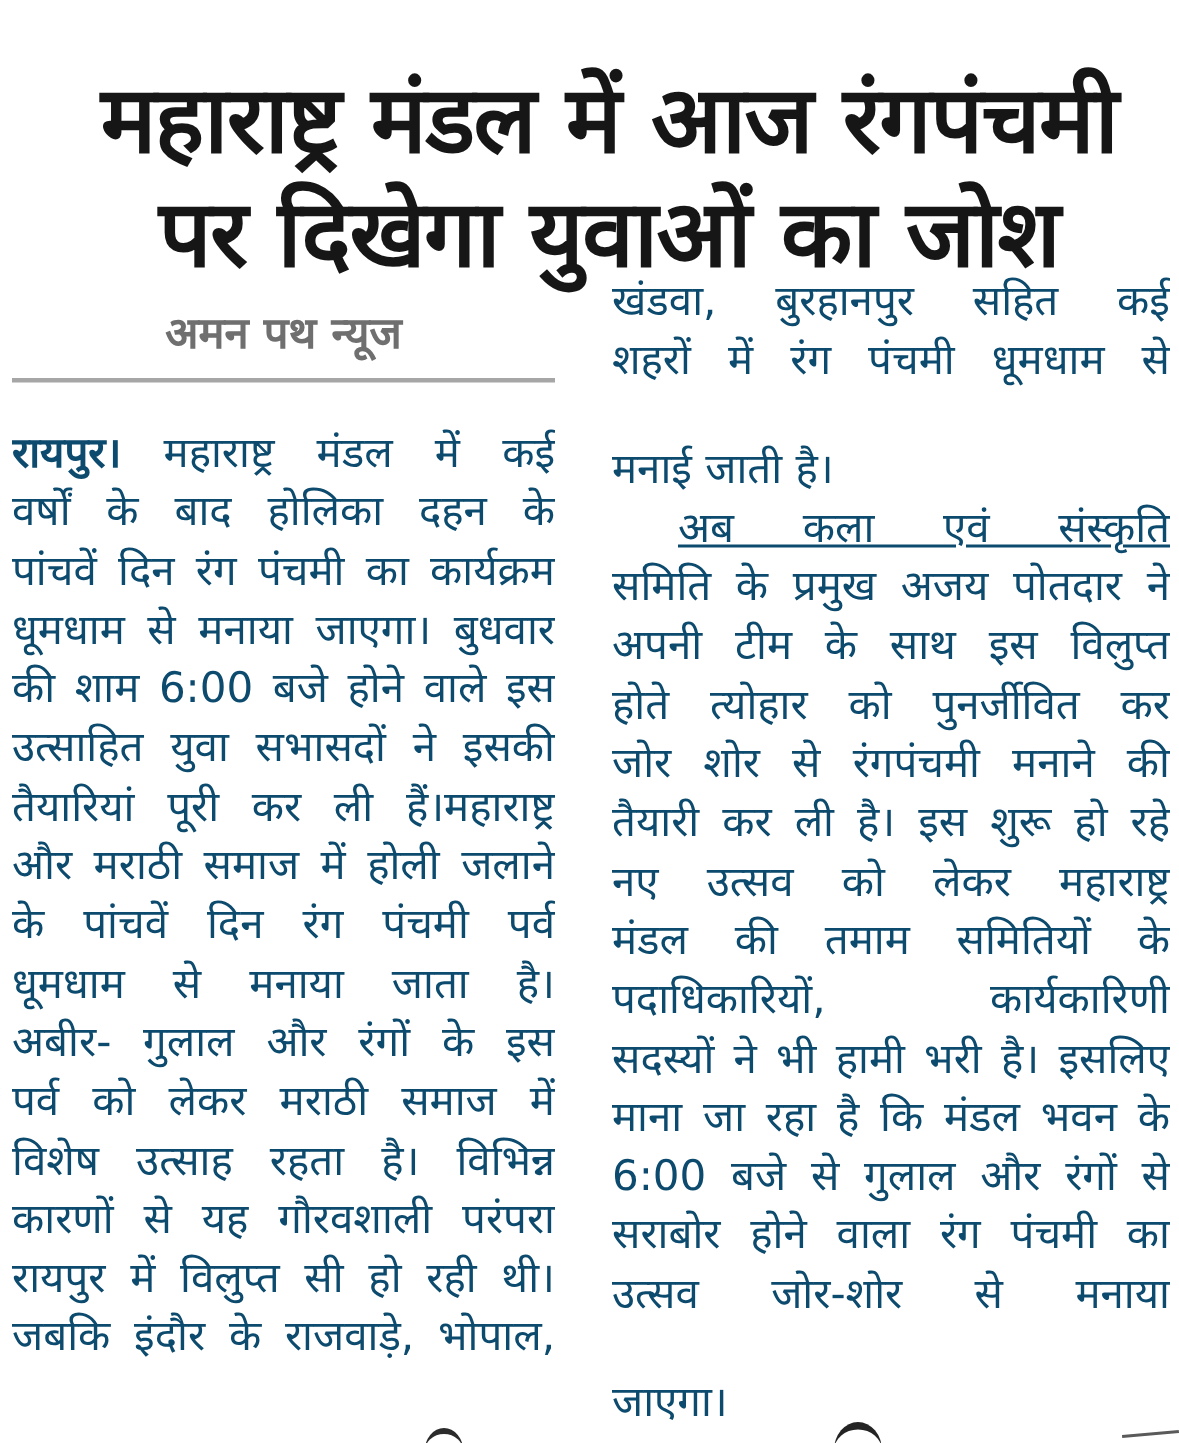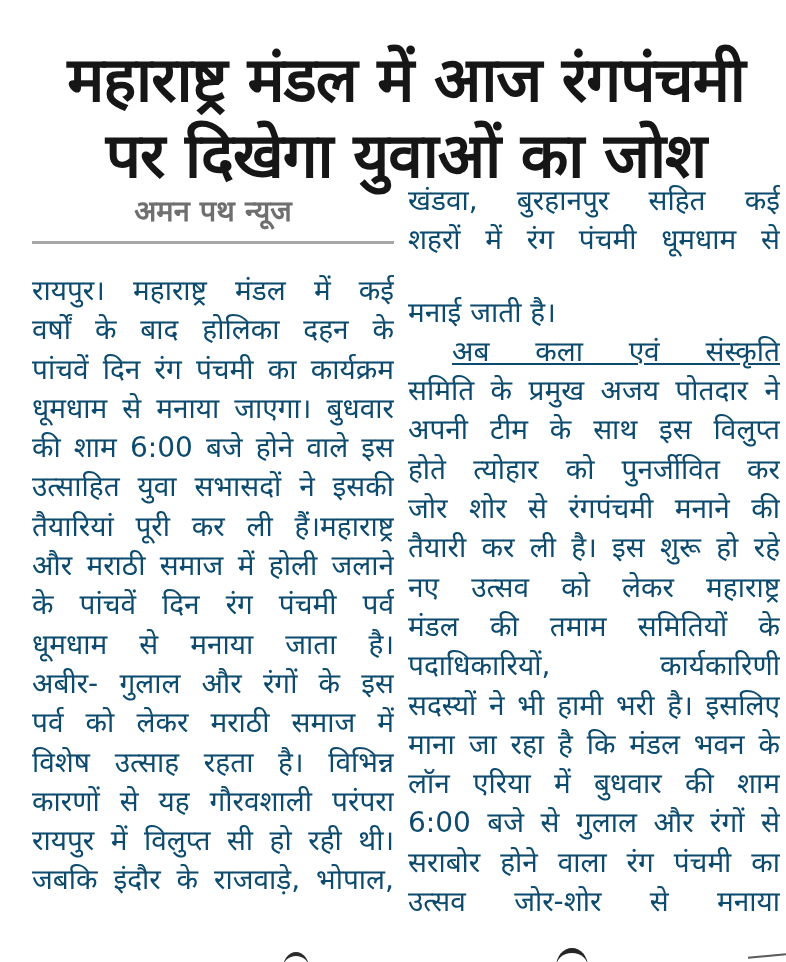--- a/index.html
+++ b/index.html
@@ -29,23 +29,22 @@
     letter-spacing: -1px;
     white-space: nowrap;
   }
   .headline .hl {
     display: block;
     margin-left: 26px;
   }
   .left-col {
     position: absolute;
     left: 8px;
-    top: 186px;
+    top: 197px;
     width: 362px;
-    margin-left: 24px;
   }
   .right-col {
     position: absolute;
     left: 408px;
     top: 181px;
     width: 372px;
   }
   .byline {
     text-align: center;
     color: #6f6f6f;
@@ -75,21 +74,21 @@
   .line.no-just {
     text-align: left;
     text-align-last: left;
     margin-top: 33px;
   }
   .line.indent {
     text-indent: 44px;
     text-decoration: underline;
   }
   .dateline {
-    font-weight: normal;
+    font-weight: bold;
   }
   .frag {
     position: absolute;
   }
   .frag-arc-1 {
     left: 283px; top: 952px; width: 26px; height: 12px;
     border-top: 4px solid #2b2b2b;
     border-radius: 50% 50% 0 0 / 100% 100% 0 0;
   }
   .frag-arc-2 {
@@ -144,21 +143,20 @@
     <div class="line">समिति के प्रमुख अजय पोतदार ने</div>
     <div class="line">अपनी टीम के साथ इस विलुप्त</div>
     <div class="line">होते त्योहार को पुनर्जीवित कर</div>
     <div class="line">जोर शोर से रंगपंचमी मनाने की</div>
     <div class="line">तैयारी कर ली है। इस शुरू हो रहे</div>
     <div class="line">नए उत्सव को लेकर महाराष्ट्र</div>
     <div class="line">मंडल की तमाम समितियों के</div>
     <div class="line">पदाधिकारियों, कार्यकारिणी</div>
     <div class="line">सदस्यों ने भी हामी भरी है। इसलिए</div>
     <div class="line">माना जा रहा है कि मंडल भवन के</div>
-    <div class="line">लॉन एरिया में बुधवार की शाम</div>
     <div class="line">6:00 बजे से गुलाल और रंगों से</div>
     <div class="line">सराबोर होने वाला रंग पंचमी का</div>
     <div class="line">उत्सव जोर-शोर से मनाया</div>
     <div class="line no-just">जाएगा।</div>
   </div>
 
   <div class="frag frag-arc-1"></div>
   <div class="frag frag-arc-2"></div>
   <div class="frag frag-line-3"></div>
 

